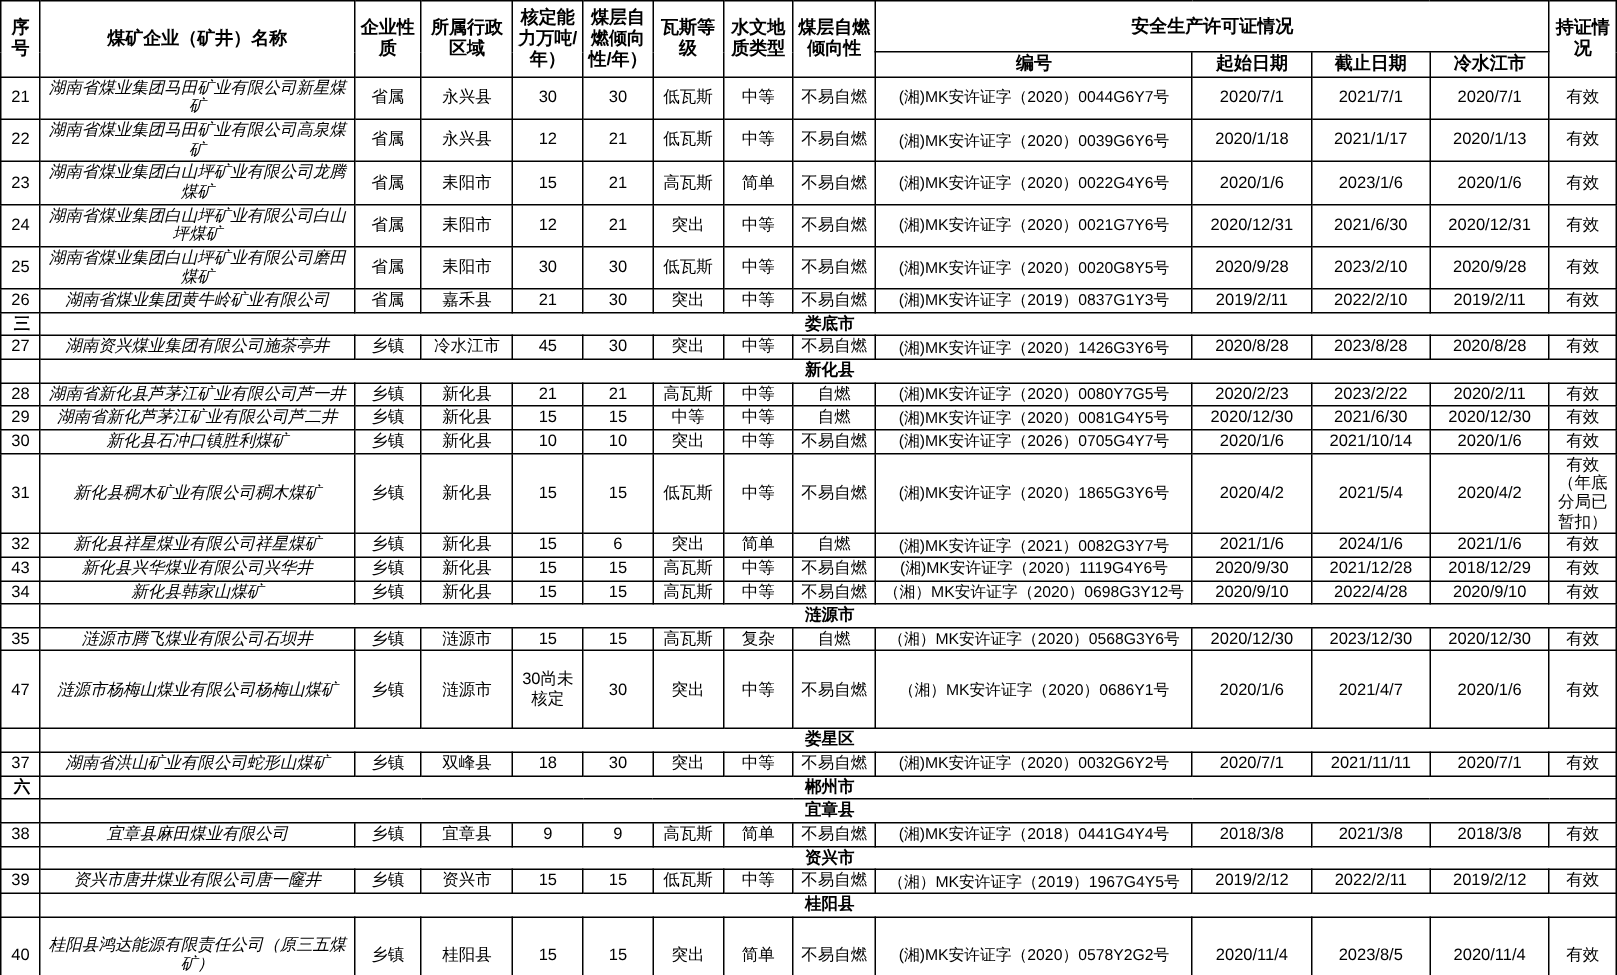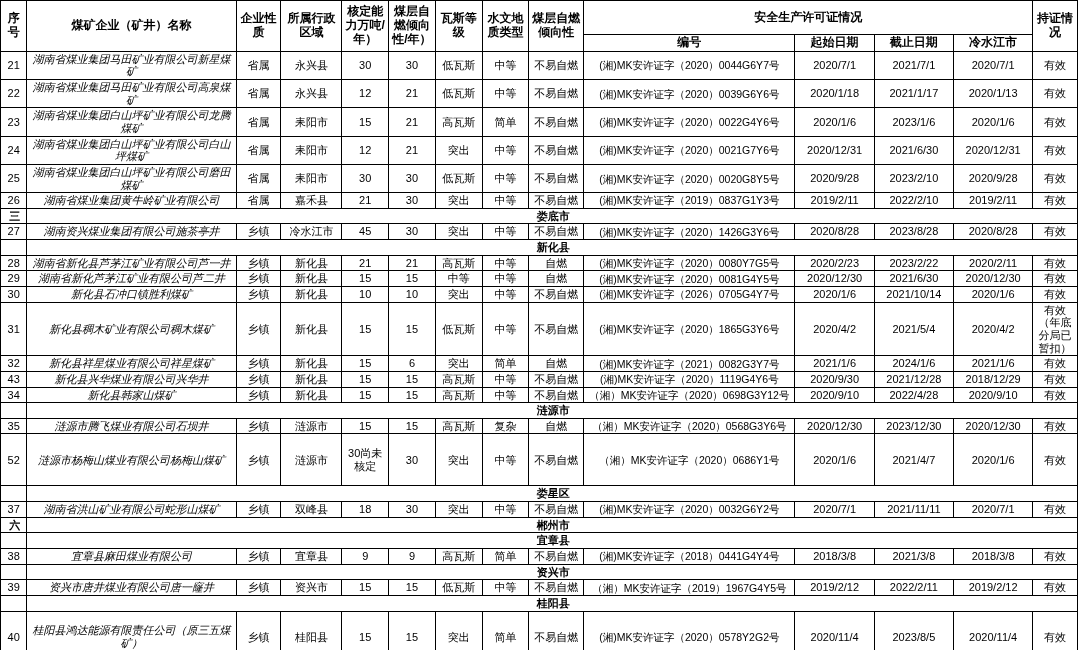--- a/index.html
+++ b/index.html
@@ -363,21 +363,21 @@
           <td>高瓦斯</td>
           <td>复杂</td>
           <td>自燃</td>
           <td class="lic">（湘）MK安许证字（2020）0568G3Y6号</td>
           <td>2020/12/30</td>
           <td>2023/12/30</td>
           <td>2020/12/30</td>
           <td>有效</td>
         </tr>
         <tr style="height: 52px;">
-          <td>52</td>
+          <td>47</td>
           <td class="name">涟源市杨梅山煤业有限公司杨梅山煤矿</td>
           <td>乡镇</td>
           <td>涟源市</td>
           <td>30尚未核定</td>
           <td>30</td>
           <td>突出</td>
           <td>中等</td>
           <td>不易自燃</td>
           <td class="lic">（湘）MK安许证字（2020）0686Y1号</td>
           <td>2020/1/6</td>

